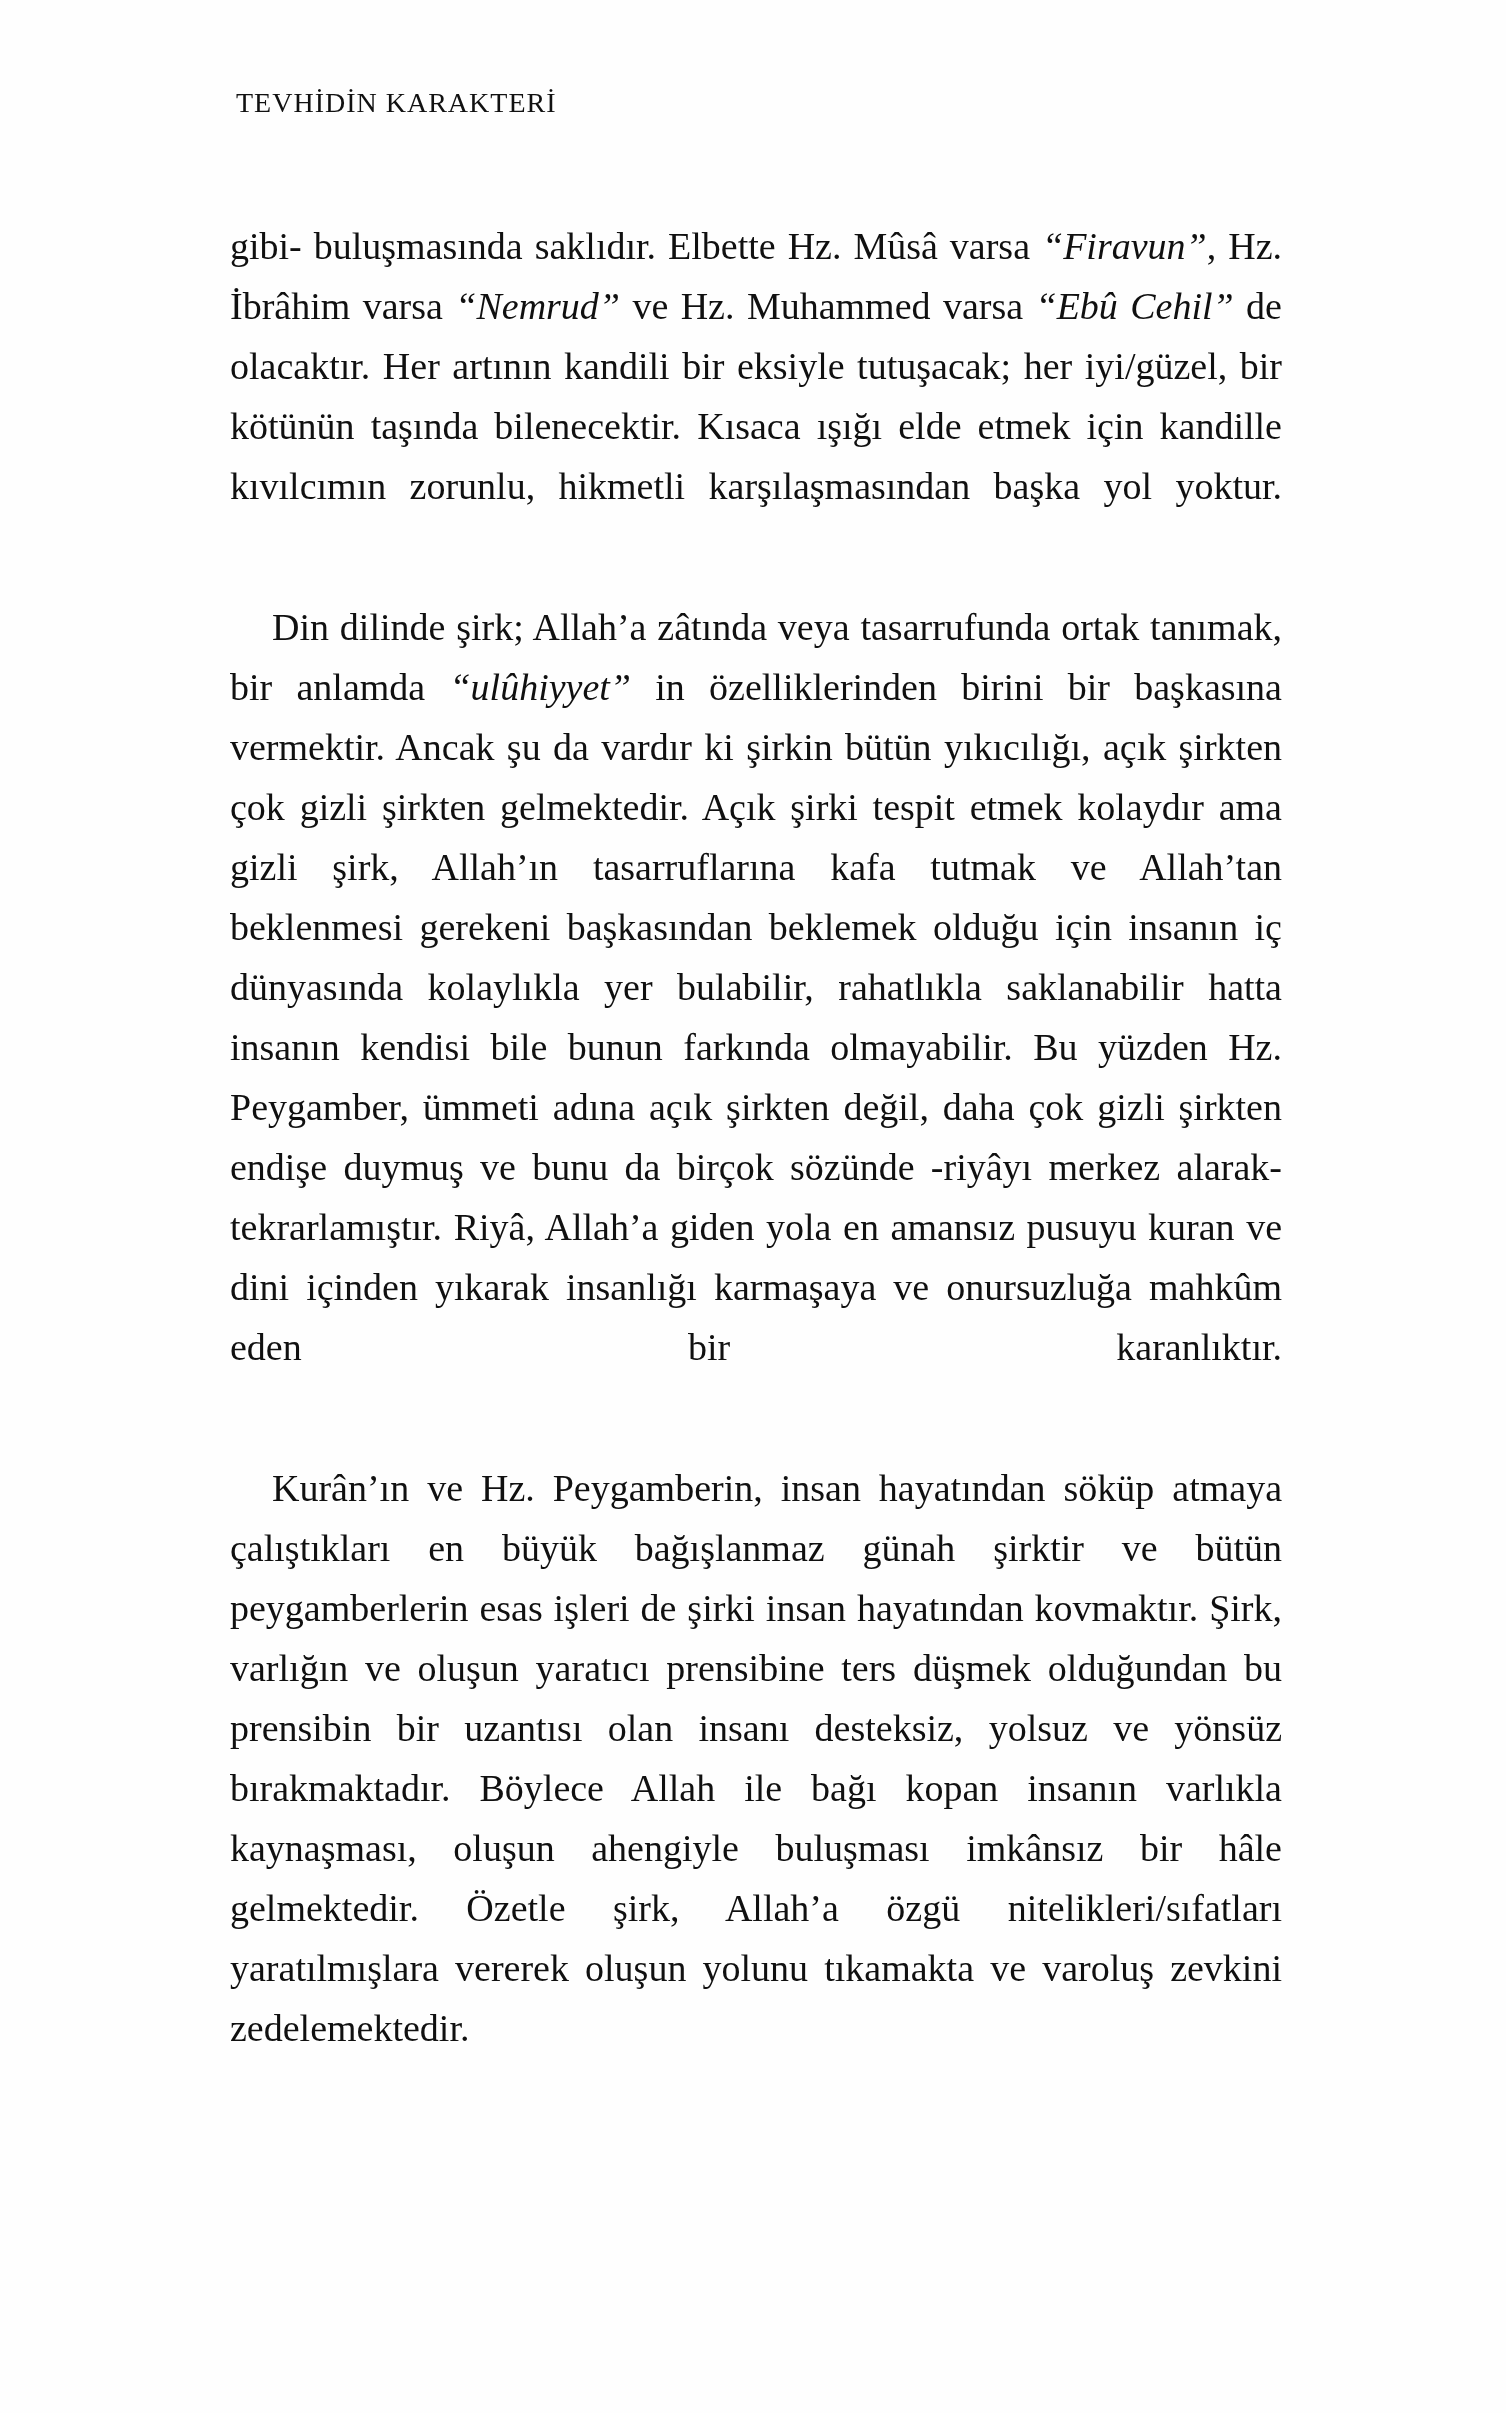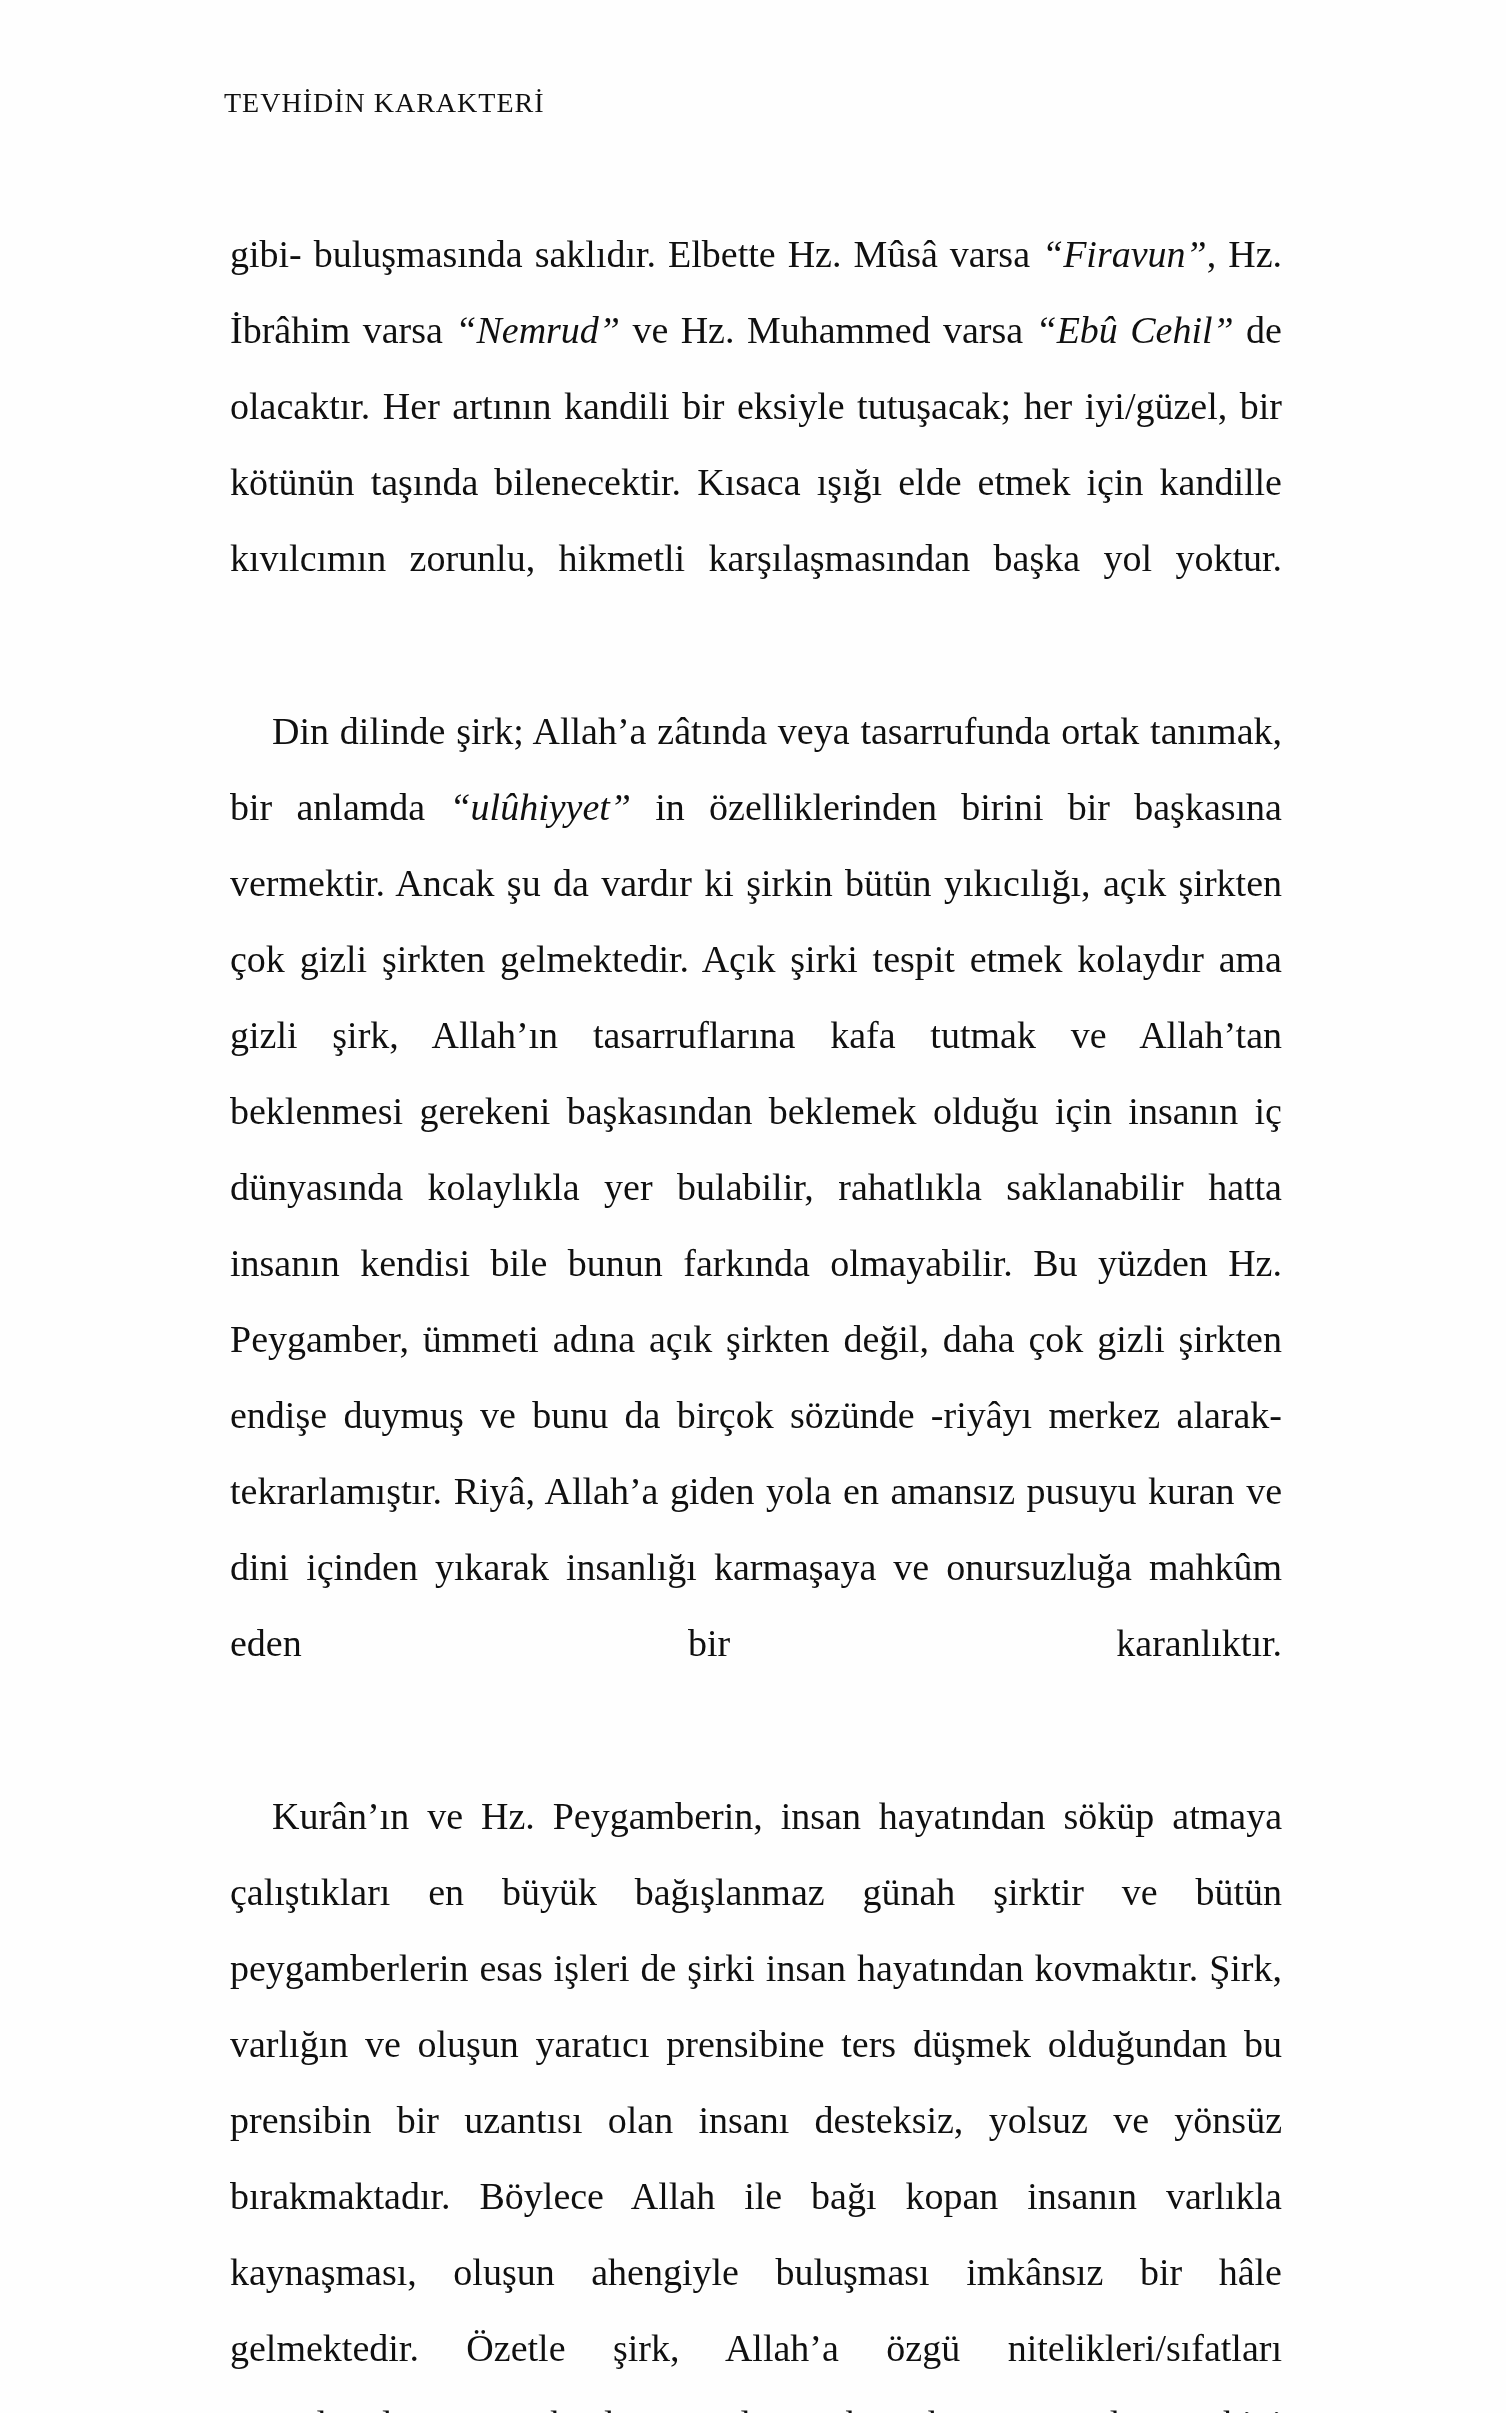--- a/index.html
+++ b/index.html
@@ -21,21 +21,21 @@
     height: 2413px;
     box-sizing: border-box;
     background: #fefefe;
     overflow: hidden;
   }
 
   
   .running-head {
     position: absolute;
     top: 87px;
-    left: 224px;
+    left: 236px;
     font-size: 28px;
     letter-spacing: 1px;
     font-variant: small-caps;
     text-transform: none;
     color: #111;
     white-space: nowrap;
     font-family: "Liberation Serif", "DejaVu Serif", serif;
   }
 
   
@@ -44,21 +44,21 @@
     top: 216px;
     left: 230px;
     width: 1052px;
   }
 
   .para {
     margin: 0;
     text-align: justify;
     text-justify: inter-word;
     font-size: 38px;
-    line-height: 76px;
+    line-height: 60px;
     color: #101010;
     hyphens: none;
   }
 
   .para + .para {
     margin-top: 21px;
   }
 
   .para.indent {
     text-indent: 42px;

